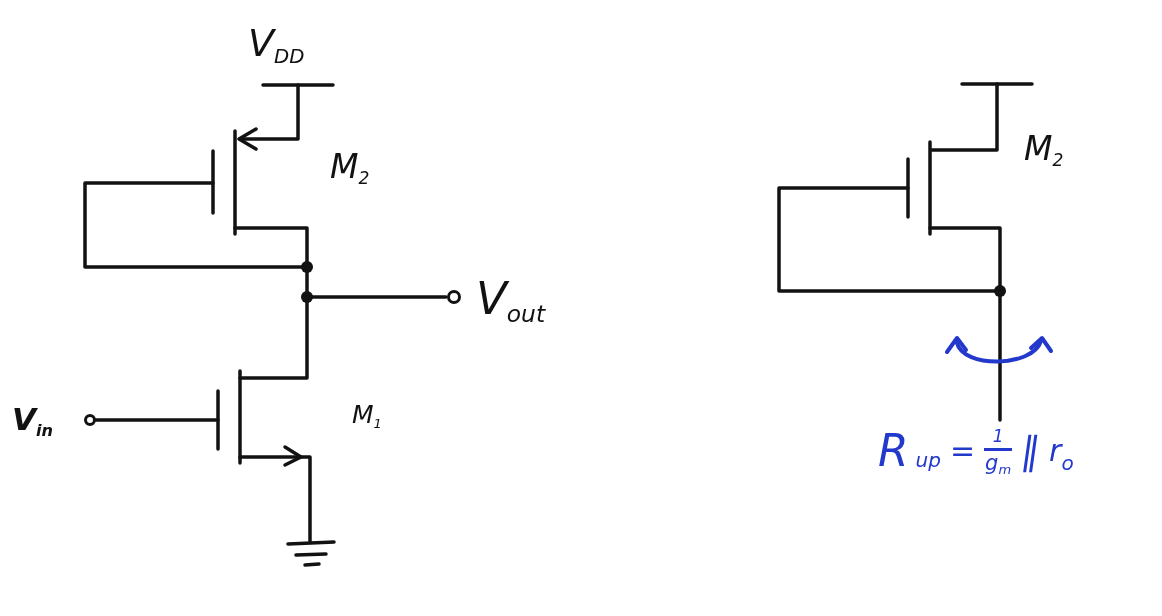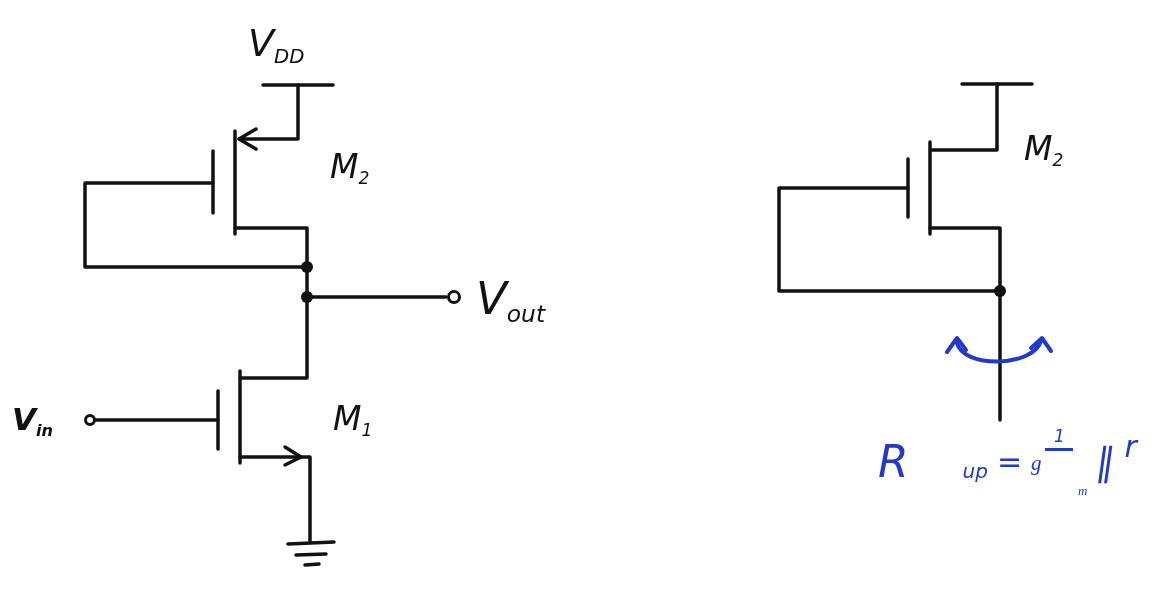--- a/index.html
+++ b/index.html
@@ -18,35 +18,35 @@
   .blue-stroke { stroke: var(--blue, #2339cc); stroke-width: 4; fill: none; stroke-linecap: round; stroke-linejoin: round; }
 
   .label { position: absolute; color: var(--ink, #111); font-style: italic; white-space: nowrap; line-height: 1; }
   .label .main { display: inline-block; }
   .label .sub { display: inline-block; font-size: 0.52em; transform: translateY(0.35em); }
 
   .lbl-vdd      { left: 248px; top: 24px;  font-size: 38px; }
   .lbl-m2-left  { left: 330px; top: 150px; font-size: 33px; }
   .lbl-vout     { left: 476px; top: 276px; font-size: 45px; }
   .lbl-vin      { left: 12px;  top: 404px; font-size: 31px; font-weight: bold; }
-  .lbl-m1       { left: 333px; top: 402px; font-size: 33px; }
+  .lbl-m1       { left: 352px; top: 402px; font-size: 25px; }
   .lbl-m2-right { left: 1024px; top: 132px; font-size: 33px; }
 
   .formula {
     position: absolute; left: 878px; top: 428px;
     display: flex; align-items: center; gap: 7px;
     color: var(--blue, #2339cc); font-style: italic; line-height: 1;
   }
   .formula .r-main { font-size: 44px; }
-  .formula .sub { font-size: 20px; transform: translateY(0.45em); display: inline-block; margin-left: 47px; }
+  .formula .sub { font-size: 20px; transform: translateY(0.45em); display: inline-block; }
   .formula .eq { font-size: 30px; margin: 0 2px; }
   .frac { display: inline-flex; flex-direction: column; align-items: center; line-height: 1; }
   .frac .num { font-size: 17px; }
   .frac .bar { width: 28px; border-top: 3px solid var(--blue, #2339cc); margin: 3px 0 2px 0; }
-  .frac .den { font-size: 21px; font-family: Liberation Serif, serif; }
+  .frac .den { font-size: 21px; }
   .frac .den .sub { font-size: 13px; transform: translateY(0.3em); display: inline-block; }
   .formula .par { font-size: 38px; transform: skewX(-8deg); display: inline-block; margin: 0 2px; }
   .formula .ro { font-size: 30px; }
 </style>
 </head>
 <body>
 
 <div class="canvas">
 
   <svg class="wires" width="1162" height="616" viewBox="0 0 1162 616">

